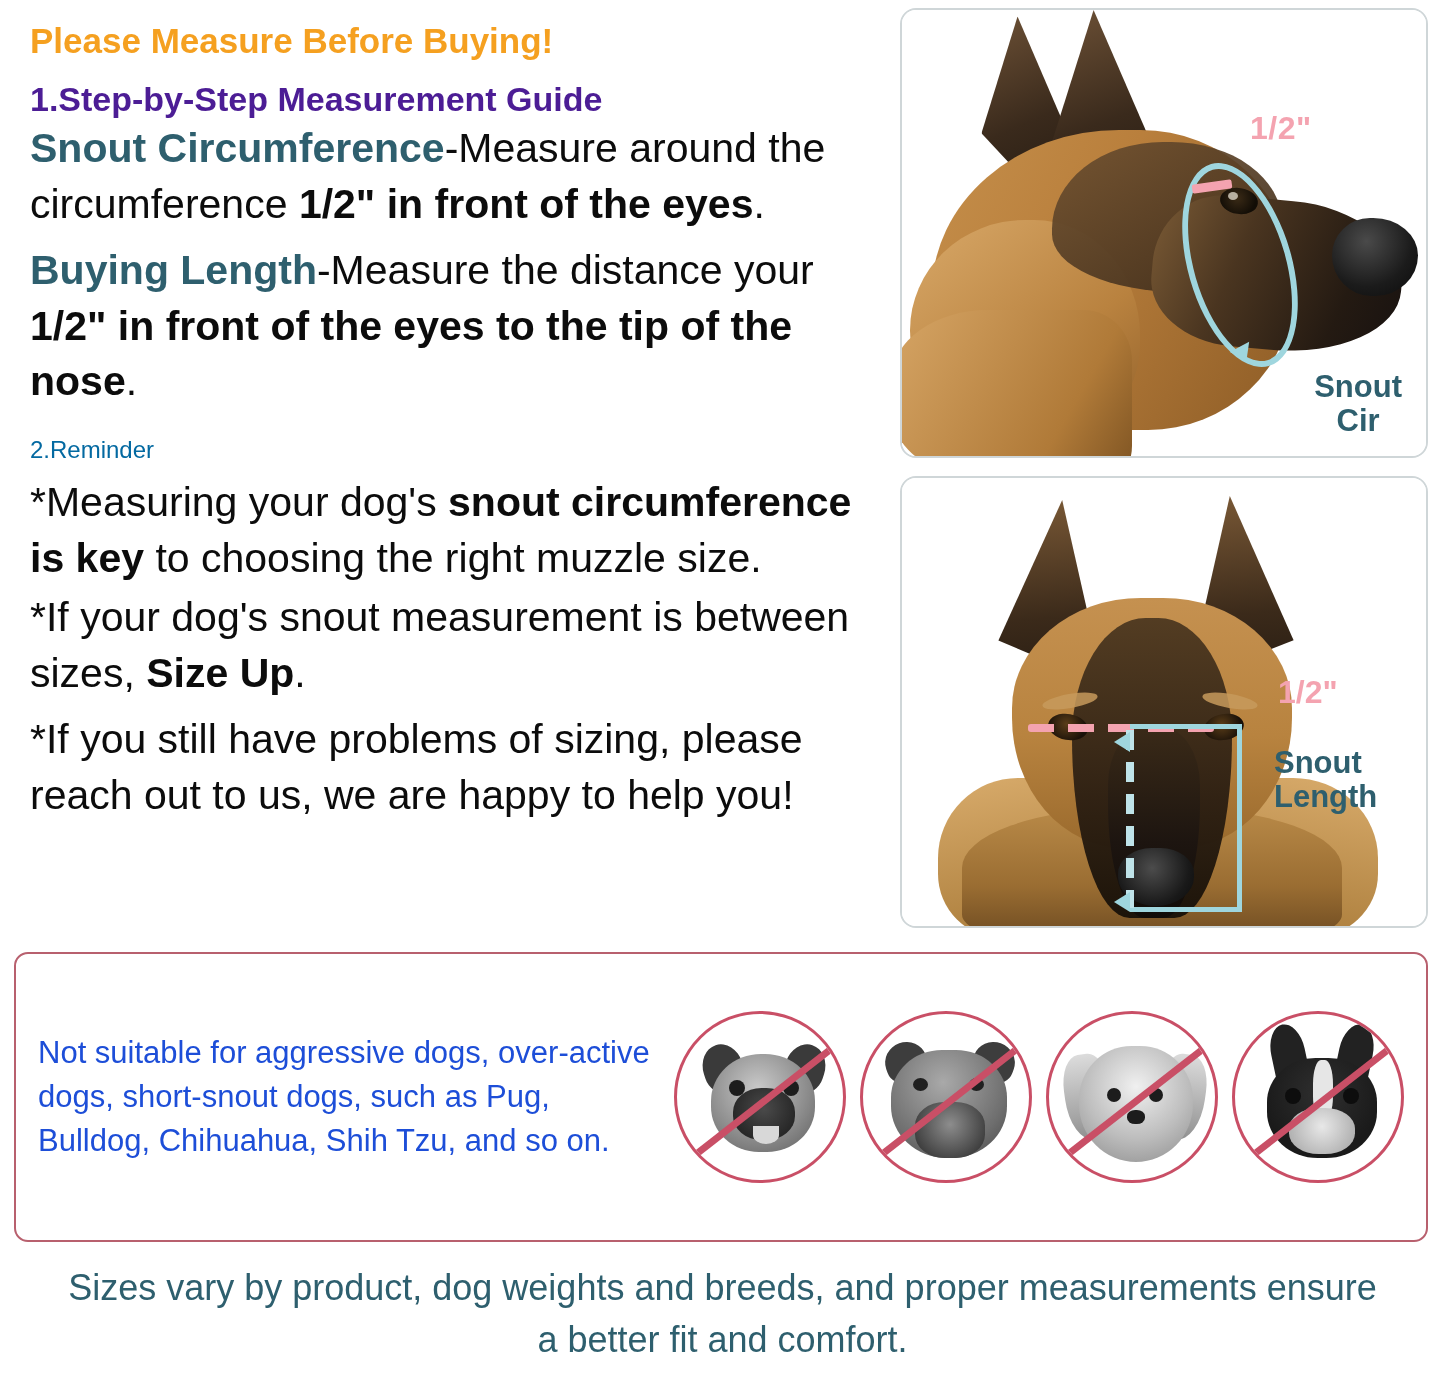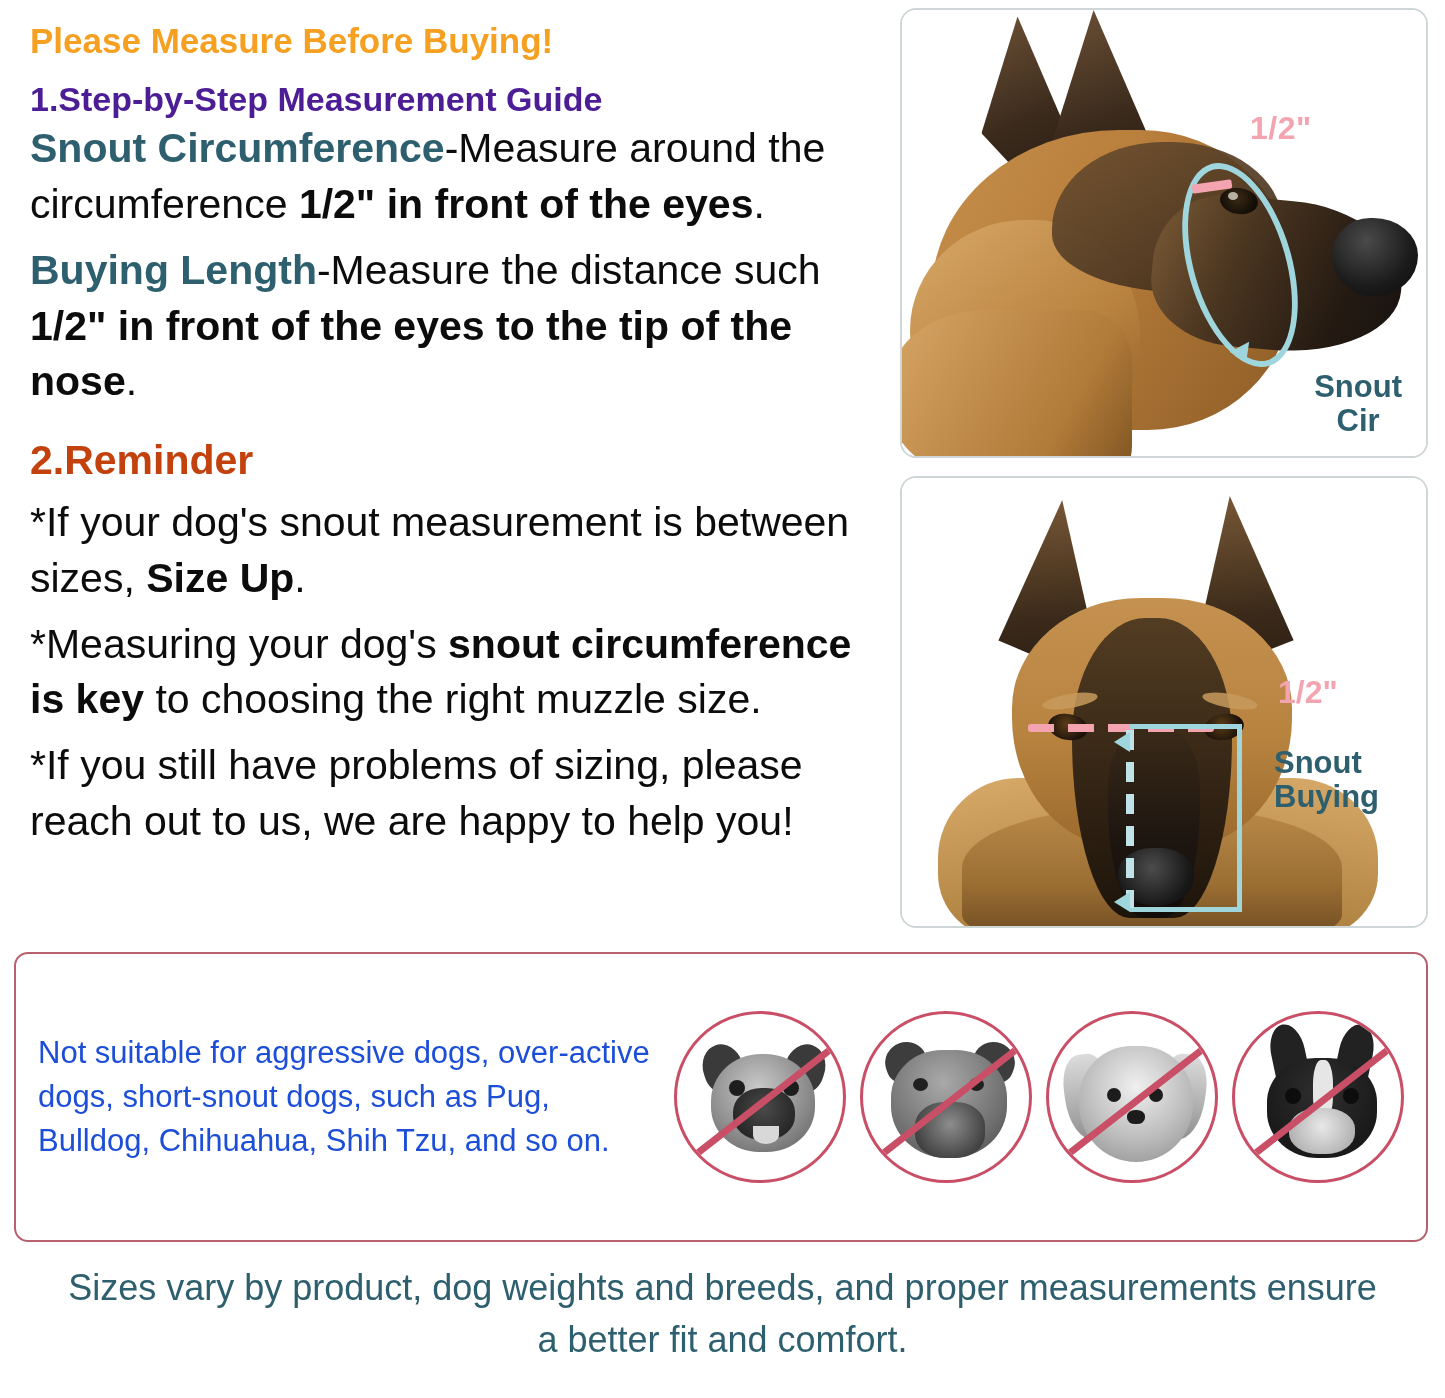--- a/index.html
+++ b/index.html
@@ -58,23 +58,23 @@
     line-height: 1.1;
   }
   .section-head {
     font-size: 34px;
     font-weight: bold;
     color: #4c1d95;
     margin: 0 0 2px 0;
     line-height: 1.2;
   }
   .section-head-2 {
-    font-size: 41px;
-    font-weight: bold;
-    color: #c2410c;
+    font-size: 24px;
+    font-weight: normal;
+    color: #0369a1;
     margin: 26px 0 10px 0;
     line-height: 1.2;
   }
   .para {
     font-size: 41px;
     line-height: 1.36;
     margin: 0 0 4px 0;
     color: #0c0c0c;
   }
   .para.tight { margin-bottom: 2px; }
@@ -525,31 +525,31 @@
 
       <h2 class="subtitle">Please Measure Before Buying!</h2>
 
       <h3 class="section-head">1.Step-by-Step Measurement Guide</h3>
 
       <p class="para tight">
         <span class="lbl">Snout Circumference</span><span>-Measure around the circumference </span><span class="b">1/2" in front of the eyes</span><span>.</span>
       </p>
 
       <p class="para spaced">
-        <span class="lbl">Buying Length</span><span>-Measure the distance such </span><span class="b">1/2" in front of the eyes to the tip of the nose</span><span>.</span>
+        <span class="lbl">Buying Length</span><span>-Measure the distance your </span><span class="b">1/2" in front of the eyes to the tip of the nose</span><span>.</span>
       </p>
 
       <h3 class="section-head-2">2.Reminder</h3>
+
+      <p class="para spaced">
+        <span>*Measuring your dog's </span><span class="b">snout circumference is key</span><span> to choosing the right muzzle size.</span>
+      </p>
 
       <p class="para">
         <span>*If your dog's snout measurement is between sizes, </span><span class="b">Size Up</span><span>.</span>
-      </p>
-
-      <p class="para spaced">
-        <span>*Measuring your dog's </span><span class="b">snout circumference is key</span><span> to choosing the right muzzle size.</span>
       </p>
 
       <p class="para spaced">*If you still have problems of sizing, please reach out to us, we are happy to help you!</p>
     </div>
 
     <div class="right-col">
 
       <div class="photo-card card-1">
         <div class="photo">
           <div class="gs-bg"></div>
@@ -592,21 +592,21 @@
           <div class="fnose"></div>
         </div>
         <div class="dash-row"></div>
         <div class="bracket"></div>
         <div class="v-dash"></div>
         <div class="arrow-up"></div>
         <div class="arrow-dn"></div>
         <div class="half-label-2">1/2"</div>
         <div class="snout-len-label">
           <div>Snout</div>
-          <div>Buying</div>
+          <div>Length</div>
         </div>
       </div>
 
     </div>
   </div>
 
   <div class="warning-panel">
     <div class="warning-text">Not suitable for aggressive dogs, over-active dogs, short-snout dogs, such as Pug, Bulldog, Chihuahua, Shih Tzu, and so on.</div>
 
     <div class="no-dogs">

